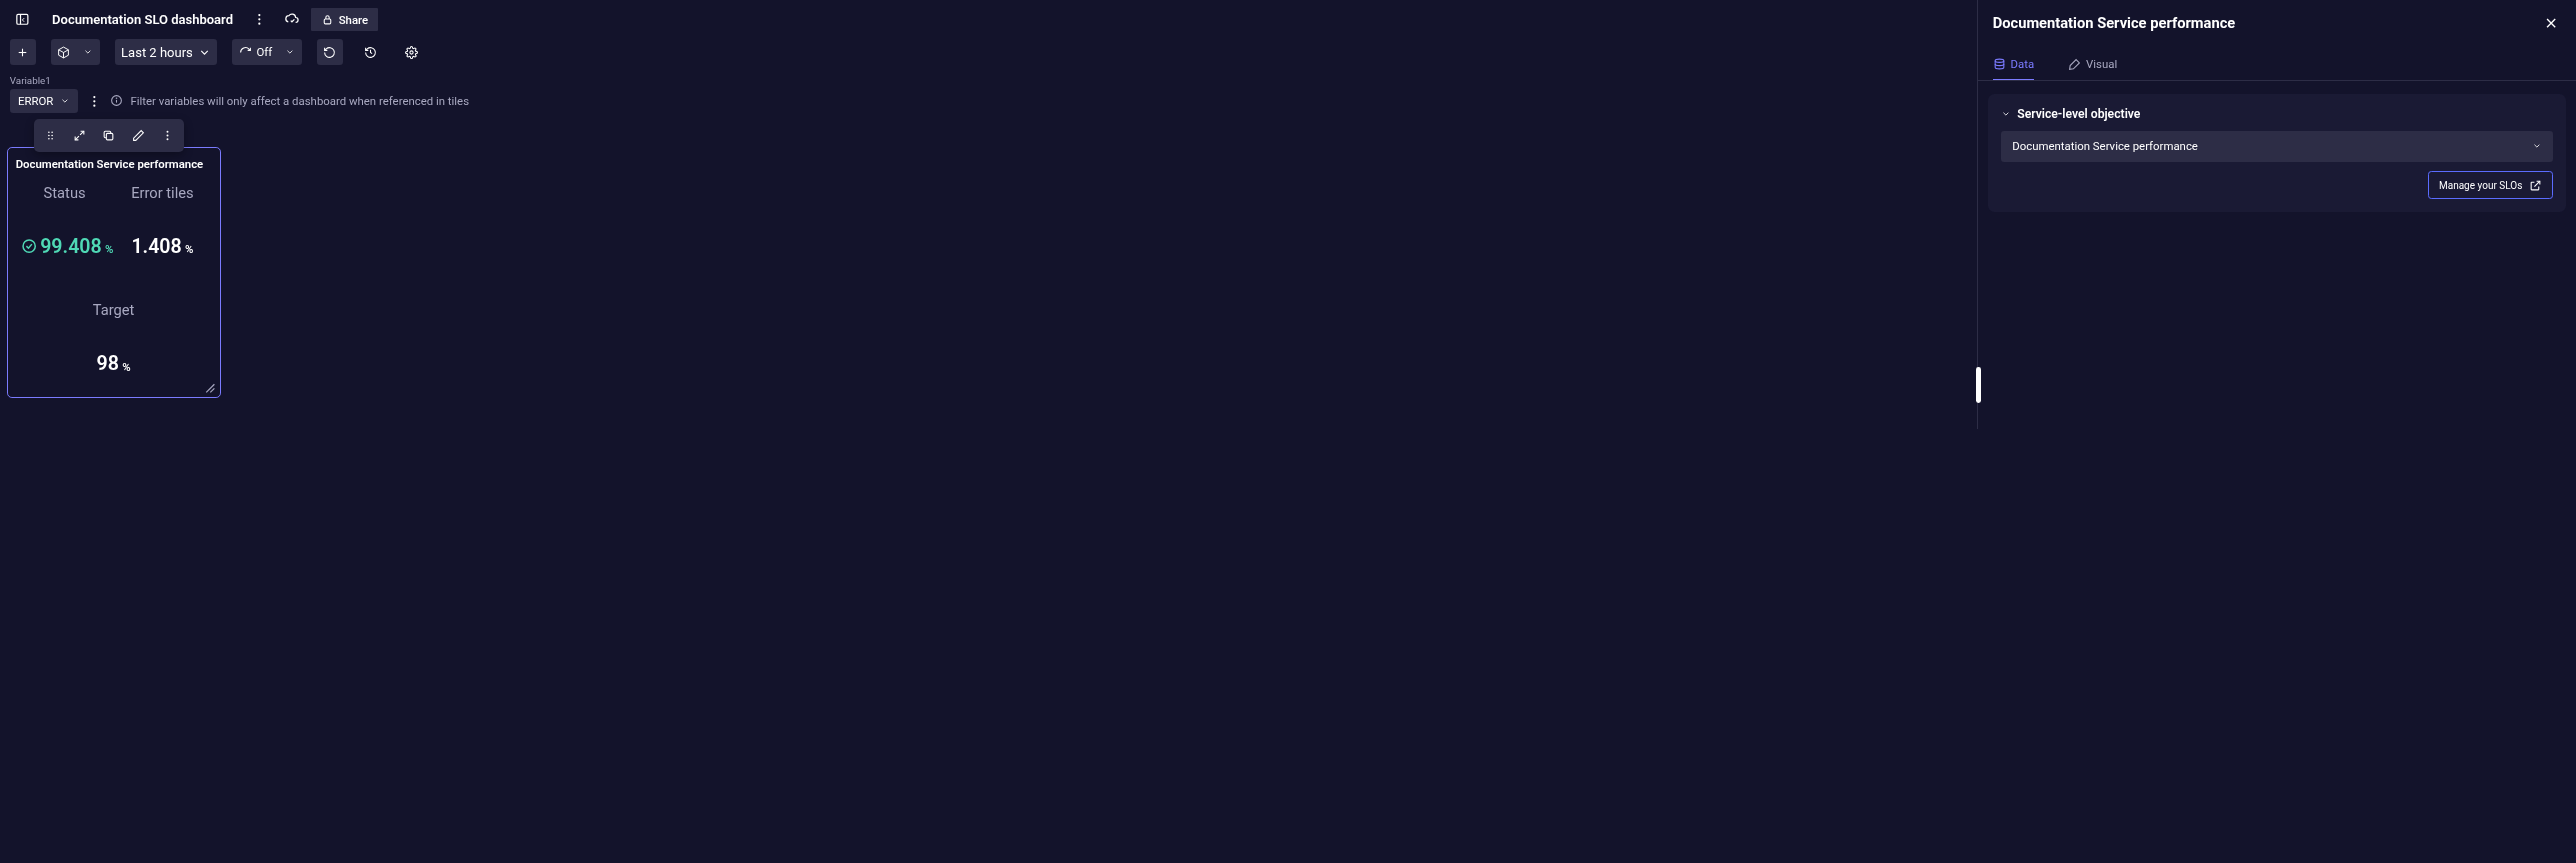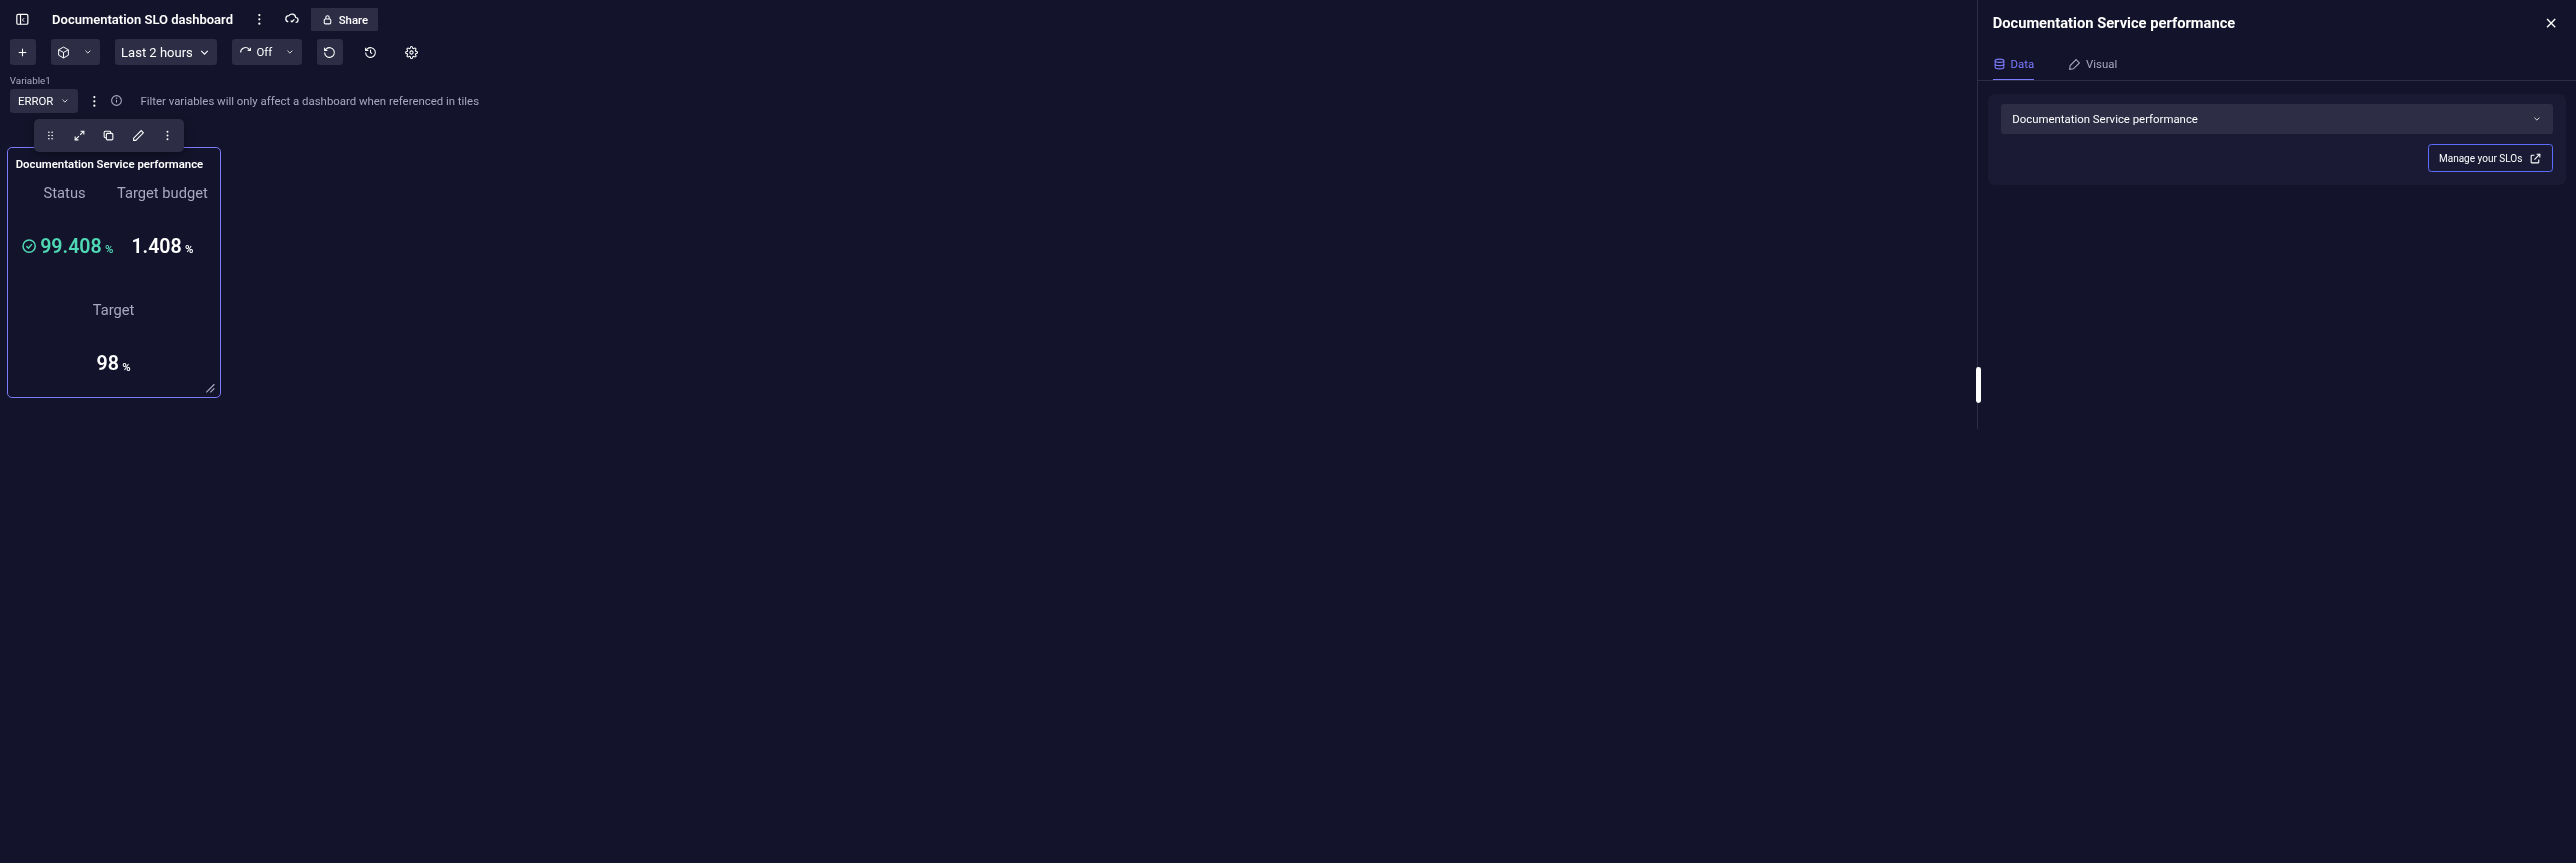--- a/index.html
+++ b/index.html
@@ -138,21 +138,21 @@
       gap: 6.5px;
       background: #2d2d46;
       padding: 4.9px 8.2px;
       border-radius: 3.3px;
       font-size: 11.4px;
       cursor: pointer;
     }
     .filter-hint {
       display: flex;
       align-items: center;
-      gap: 17px;
+      gap: 7px;
       color: #a8a8c0;
       font-size: 11.4px;
     }
     
     .tile-toolbar {
       position: absolute;
       background: #2d2d46;
       border-radius: 4.9px;
       display: flex;
       align-items: center;
@@ -502,21 +502,21 @@
             <circle cx="12" cy="12" r="1.8"></circle>
             <circle cx="12" cy="19" r="1.8"></circle>
         </svg>
       </div>
     </div>
 
     <div class="slo-tile">
       <div class="tile-title">Documentation Service performance</div>
       <div class="tile-grid">
         <div class="metric-label">Status</div>
-        <div class="metric-label">Target budget</div>
+        <div class="metric-label">Error tiles</div>
         <div class="metric-value status">
           <svg width="16.3" height="16.3" viewBox="0 0 24 24" fill="none" stroke="#4fd8b5" stroke-width="2.2" style="margin-top:3.3px">
             <circle cx="12" cy="12" r="9"></circle>
               <polyline points="8 12 11 15 16 9"></polyline>
           </svg>
           <span>99.408</span>
             <span class="pct">%</span>
         </div>
         <div class="metric-value">
           <span>1.408</span>
@@ -562,20 +562,26 @@
     </div>
     <div class="tab">
       <svg viewBox="0 0 24 24" fill="none" stroke="currentColor" stroke-width="2">
         <path d="M15 3l6 6L10 20l-7 1 1-7L15 3z"></path>
       </svg>
       <span>Visual</span>
     </div>
   </div>
 
   <div class="section">
+    <div class="section-header">
+      <svg class="chevron-down" viewBox="0 0 24 24" fill="none" stroke="currentColor" stroke-width="2">
+        <polyline points="6 9 12 15 18 9"></polyline>
+      </svg>
+      <span>Service-level objective</span>
+    </div>
     <div class="slo-select">
       <span>Documentation Service performance</span>
       <svg class="chevron-down" viewBox="0 0 24 24" fill="none" stroke="currentColor" stroke-width="2">
         <polyline points="6 9 12 15 18 9"></polyline>
       </svg>
     </div>
     <div class="manage-slo-row">
       <div class="manage-slo-btn">
         <span>Manage your SLOs</span>
         <svg width="13" height="13" viewBox="0 0 24 24" fill="none" stroke="currentColor" stroke-width="2">

